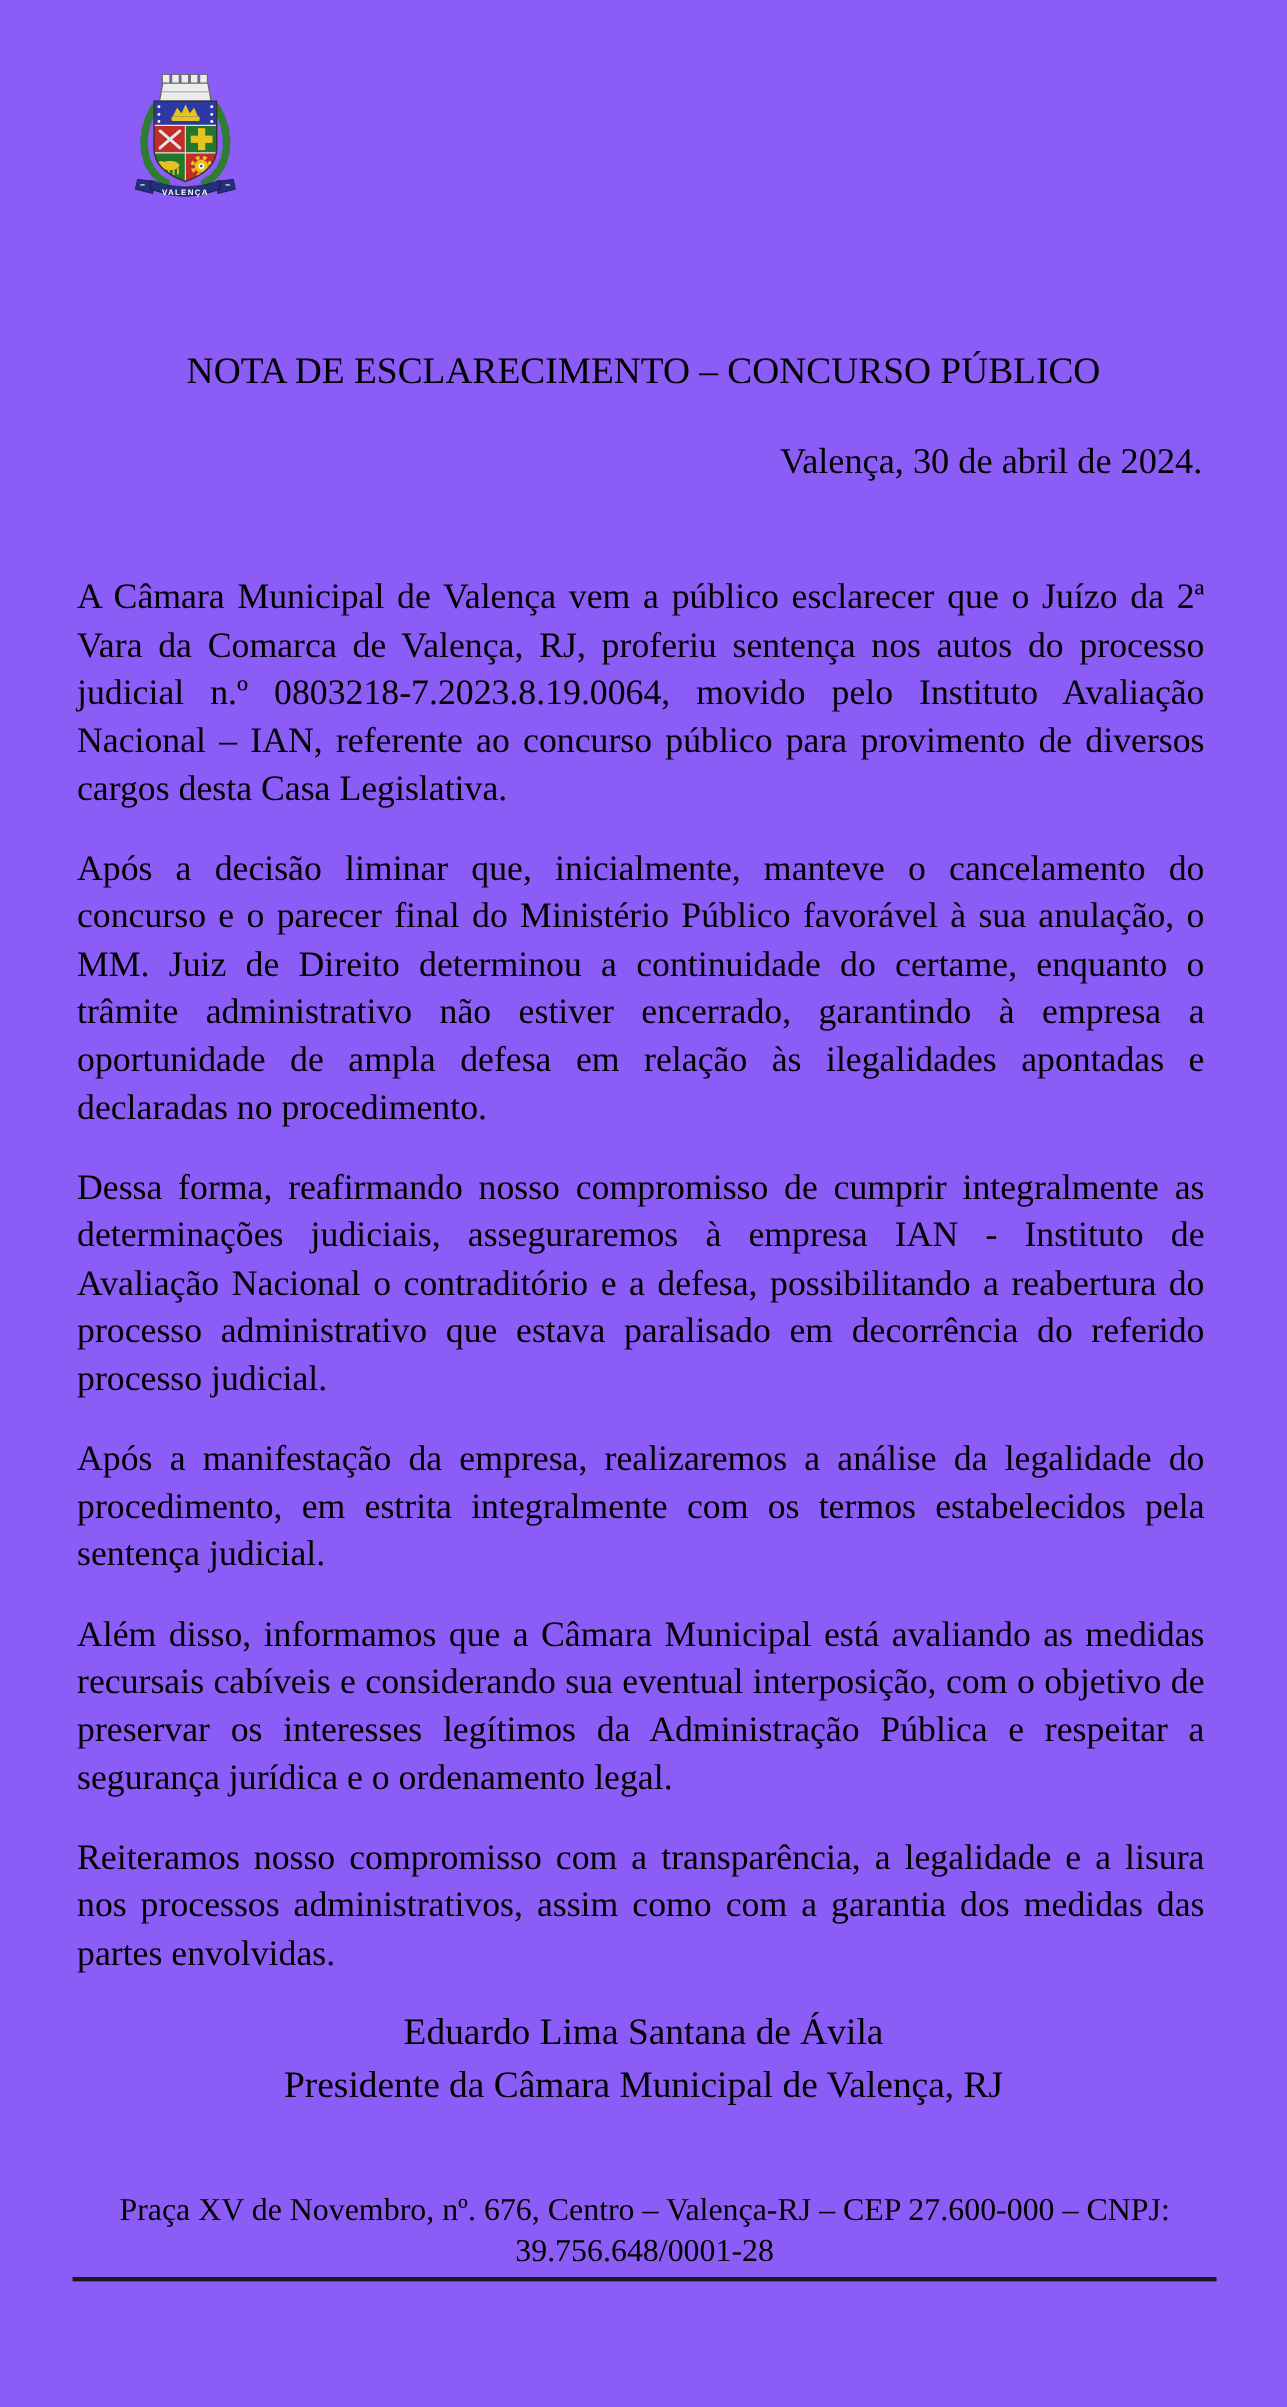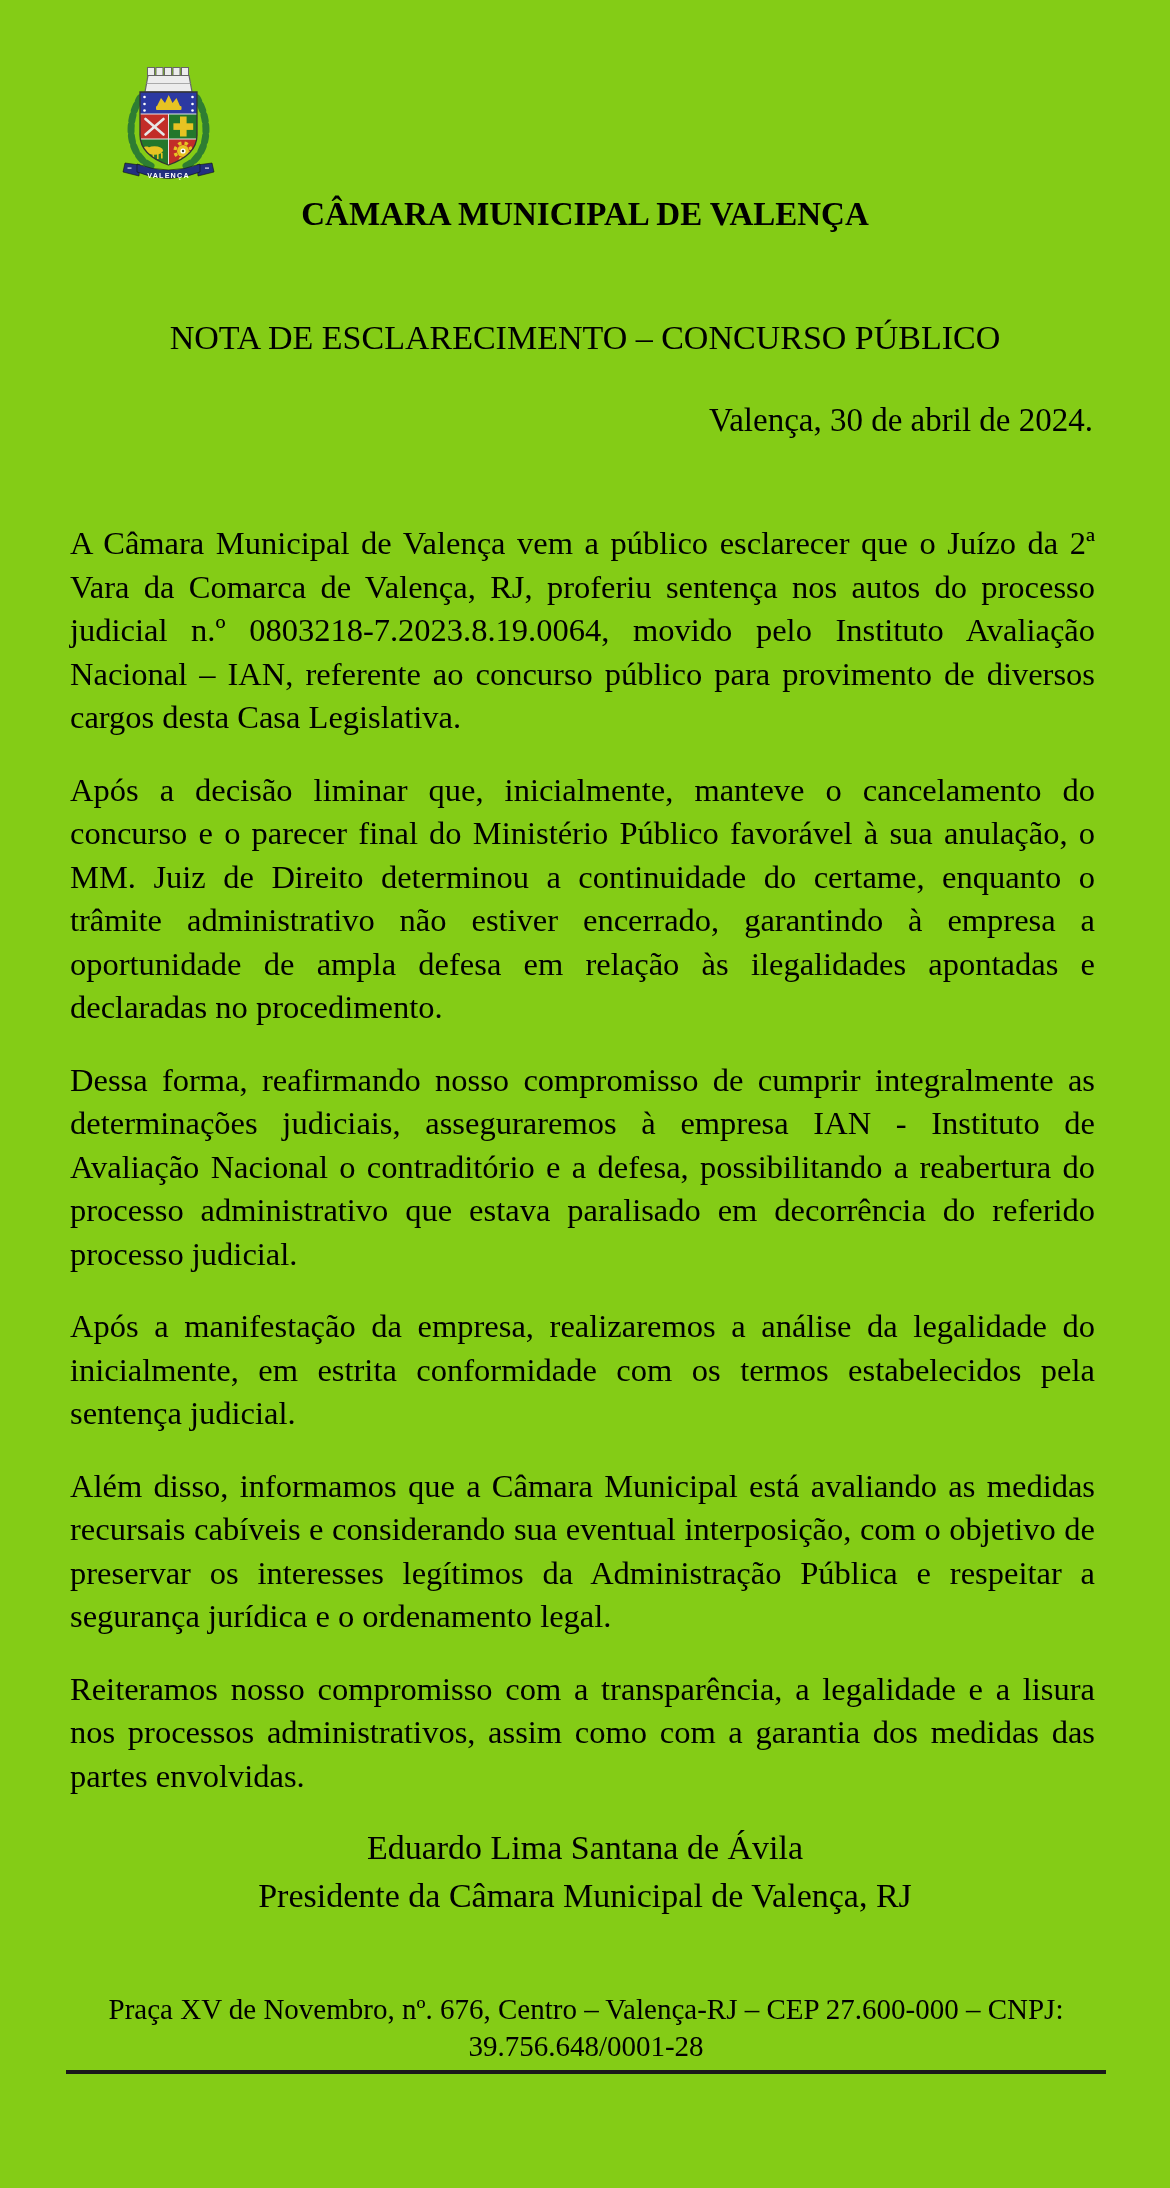--- a/index.html
+++ b/index.html
@@ -1,20 +1,20 @@
 <!DOCTYPE html>
 <html><head>
 <meta charset="utf-8">
 <style>
   html,body{margin:0;padding:0;background:#ffffff;}
   .page{
     position:relative;
     width:1170px;
     height:2188px;
-    background:#84cc16;
+    background:#8b5cf6;
     color:#000;
     font-family:"Liberation Serif", serif;
     overflow:hidden;
   }
   .emblem{
     position:absolute;
     left:117px;
     top:62px;
     width:103px;
     height:126px;
@@ -160,32 +160,31 @@
       <path d="M8,101 L23,103 L22,114 L6,110 Z" stroke="#111" stroke-width="0.6" fill="#23307f"></path>
       <path d="M95,101 L80,103 L81,114 L97,110 Z" stroke="#111" stroke-width="0.6" fill="#23307f"></path>
       <path d="M20,102 Q51.5,114 83,102 L83,110 Q51.5,123 20,110 Z" stroke="#111" stroke-width="0.6" fill="#23307f"></path>
       <rect x="10.5" y="105.5" width="4" height="1.2" fill="#ffffff" opacity="0.85"></rect>
       <rect x="88" y="105.5" width="4" height="1.2" fill="#ffffff" opacity="0.85"></rect>
       <text x="51.5" y="115.5" text-anchor="middle" font-family="Liberation Sans, sans-serif" font-size="7.2" font-weight="bold" letter-spacing="1.2" fill="#ffffff">VALENÇA</text>
     </g>
   </svg>
 
   <div class="org-header">
-    <div class="org-name">CÂMARA MUNICIPAL DE VALENÇA</div>
   </div>
 
   <div class="doc-title">NOTA DE ESCLARECIMENTO – CONCURSO PÚBLICO</div>
 
   <div class="date-line">Valença, 30 de abril de 2024.</div>
 
   <div class="doc-body">
     <p>A Câmara Municipal de Valença vem a público esclarecer que o Juízo da 2ª Vara da Comarca de Valença, RJ, proferiu sentença nos autos do processo judicial n.º 0803218-7.2023.8.19.0064, movido pelo Instituto Avaliação Nacional – IAN, referente ao concurso público para provimento de diversos cargos desta Casa Legislativa.</p>
     <p>Após a decisão liminar que, inicialmente, manteve o cancelamento do concurso e o parecer final do Ministério Público favorável à sua anulação, o MM. Juiz de Direito determinou a continuidade do certame, enquanto o trâmite administrativo não estiver encerrado, garantindo à empresa a oportunidade de ampla defesa em relação às ilegalidades apontadas e declaradas no procedimento.</p>
     <p>Dessa forma, reafirmando nosso compromisso de cumprir integralmente as determinações judiciais, asseguraremos à empresa IAN - Instituto de Avaliação Nacional o contraditório e a defesa, possibilitando a reabertura do processo administrativo que estava paralisado em decorrência do referido processo judicial.</p>
-    <p>Após a manifestação da empresa, realizaremos a análise da legalidade do inicialmente, em estrita conformidade com os termos estabelecidos pela sentença judicial.</p>
+    <p>Após a manifestação da empresa, realizaremos a análise da legalidade do procedimento, em estrita integralmente com os termos estabelecidos pela sentença judicial.</p>
     <p>Além disso, informamos que a Câmara Municipal está avaliando as medidas recursais cabíveis e considerando sua eventual interposição, com o objetivo de preservar os interesses legítimos da Administração Pública e respeitar a segurança jurídica e o ordenamento legal.</p>
     <p>Reiteramos nosso compromisso com a transparência, a legalidade e a lisura nos processos administrativos, assim como com a garantia dos medidas das partes envolvidas.</p>
   </div>
 
   <div class="signature">
     <div>Eduardo Lima Santana de Ávila</div>
     <div>Presidente da Câmara Municipal de Valença, RJ</div>
   </div>
 
   <div class="footer">

